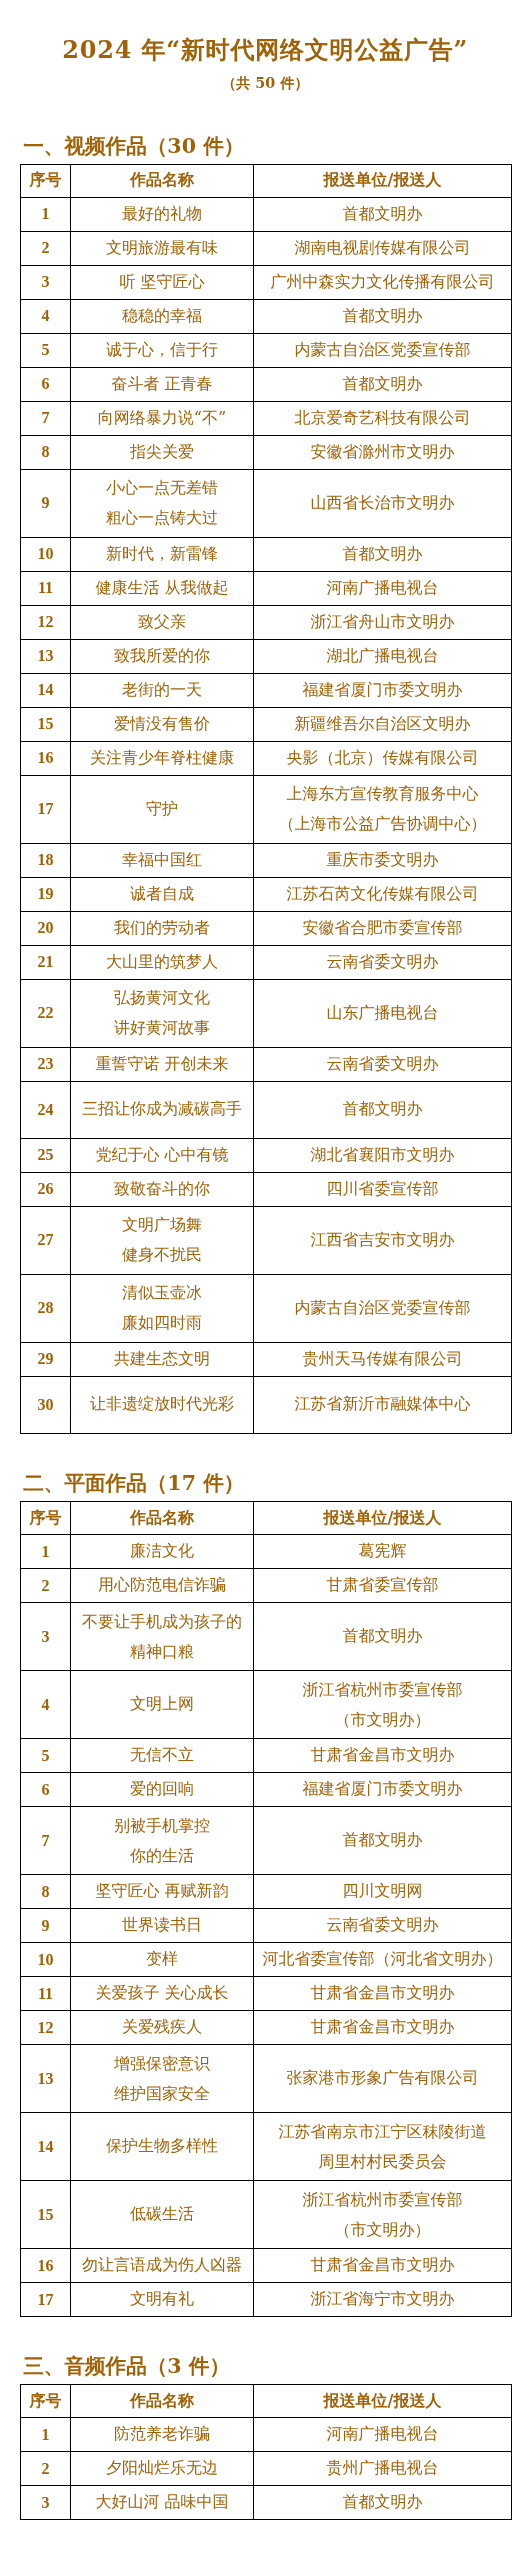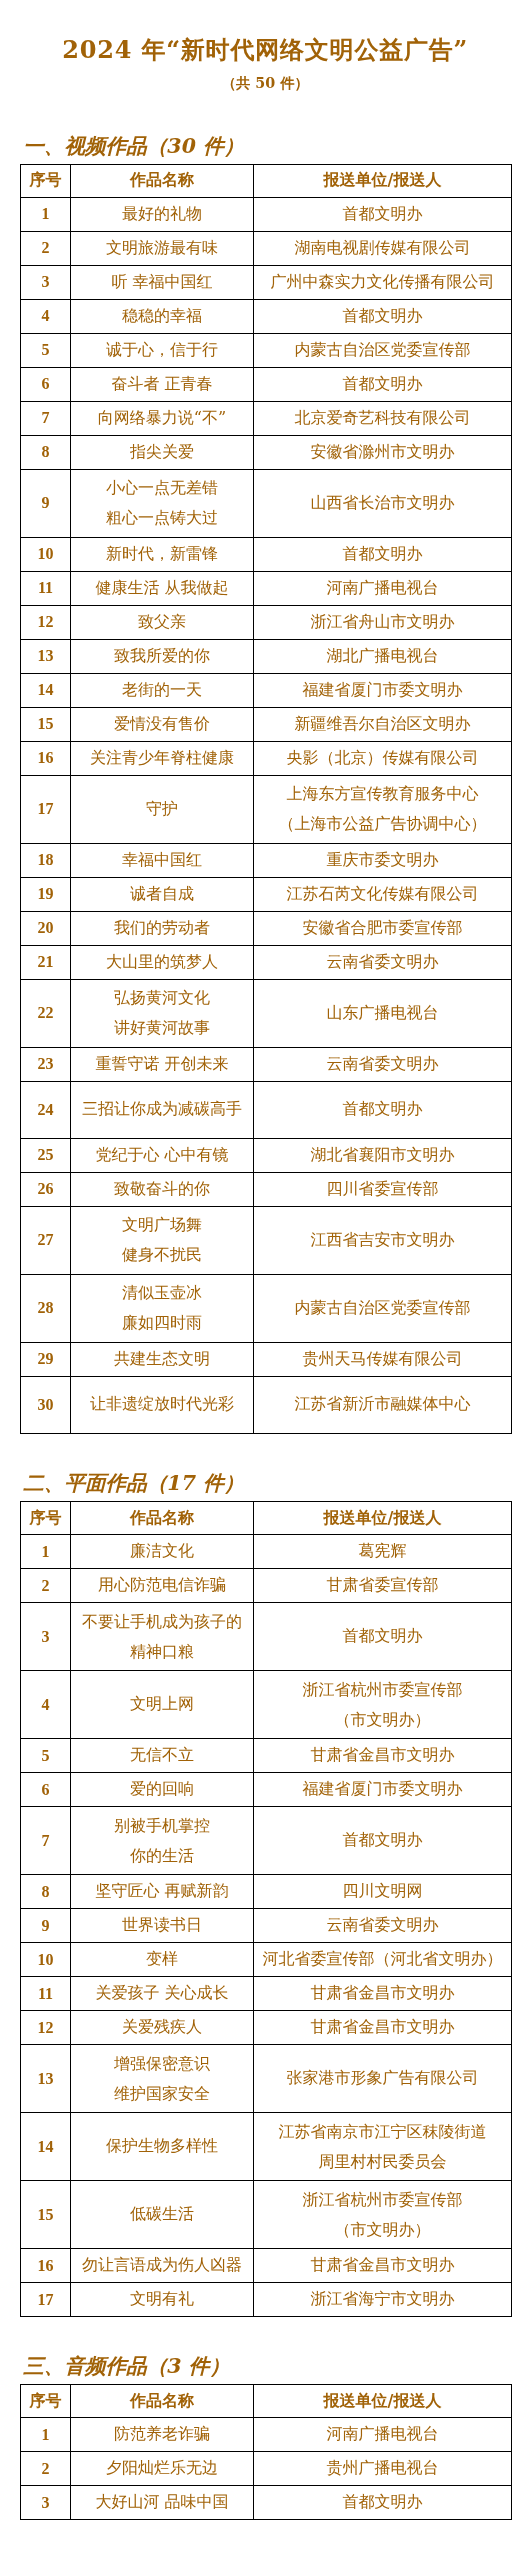--- a/index.html
+++ b/index.html
@@ -25,21 +25,20 @@
     text-align:center;
     font-size:14.3px;
     font-weight:700;
     line-height:27px;
   }
   .section-heading{
     margin:37px 0 6.3px 3.2px;
     font-size:20.6px;
     font-weight:700;
     line-height:24px;
-    font-style:italic;
   }
   table{
     border-collapse:collapse;
     table-layout:fixed;
     width:490px;
   }
   th,td{
     border:0.8px solid #000000;
     text-align:center;
     vertical-align:middle;
@@ -90,21 +89,21 @@
             <td class="name">最好的礼物</td>
             <td class="unit">首都文明办</td>
           </tr>
           <tr style="height: 34px;">
             <td class="num">2</td>
             <td class="name">文明旅游最有味</td>
             <td class="unit">湖南电视剧传媒有限公司</td>
           </tr>
           <tr style="height: 34px;">
             <td class="num">3</td>
-            <td class="name">听 幸福中国红</td>
+            <td class="name">听 坚守匠心</td>
             <td class="unit">广州中森实力文化传播有限公司</td>
           </tr>
           <tr style="height: 34px;">
             <td class="num">4</td>
             <td class="name">稳稳的幸福</td>
             <td class="unit">首都文明办</td>
           </tr>
           <tr style="height: 34px;">
             <td class="num">5</td>
             <td class="name">诚于心，信于行</td>

